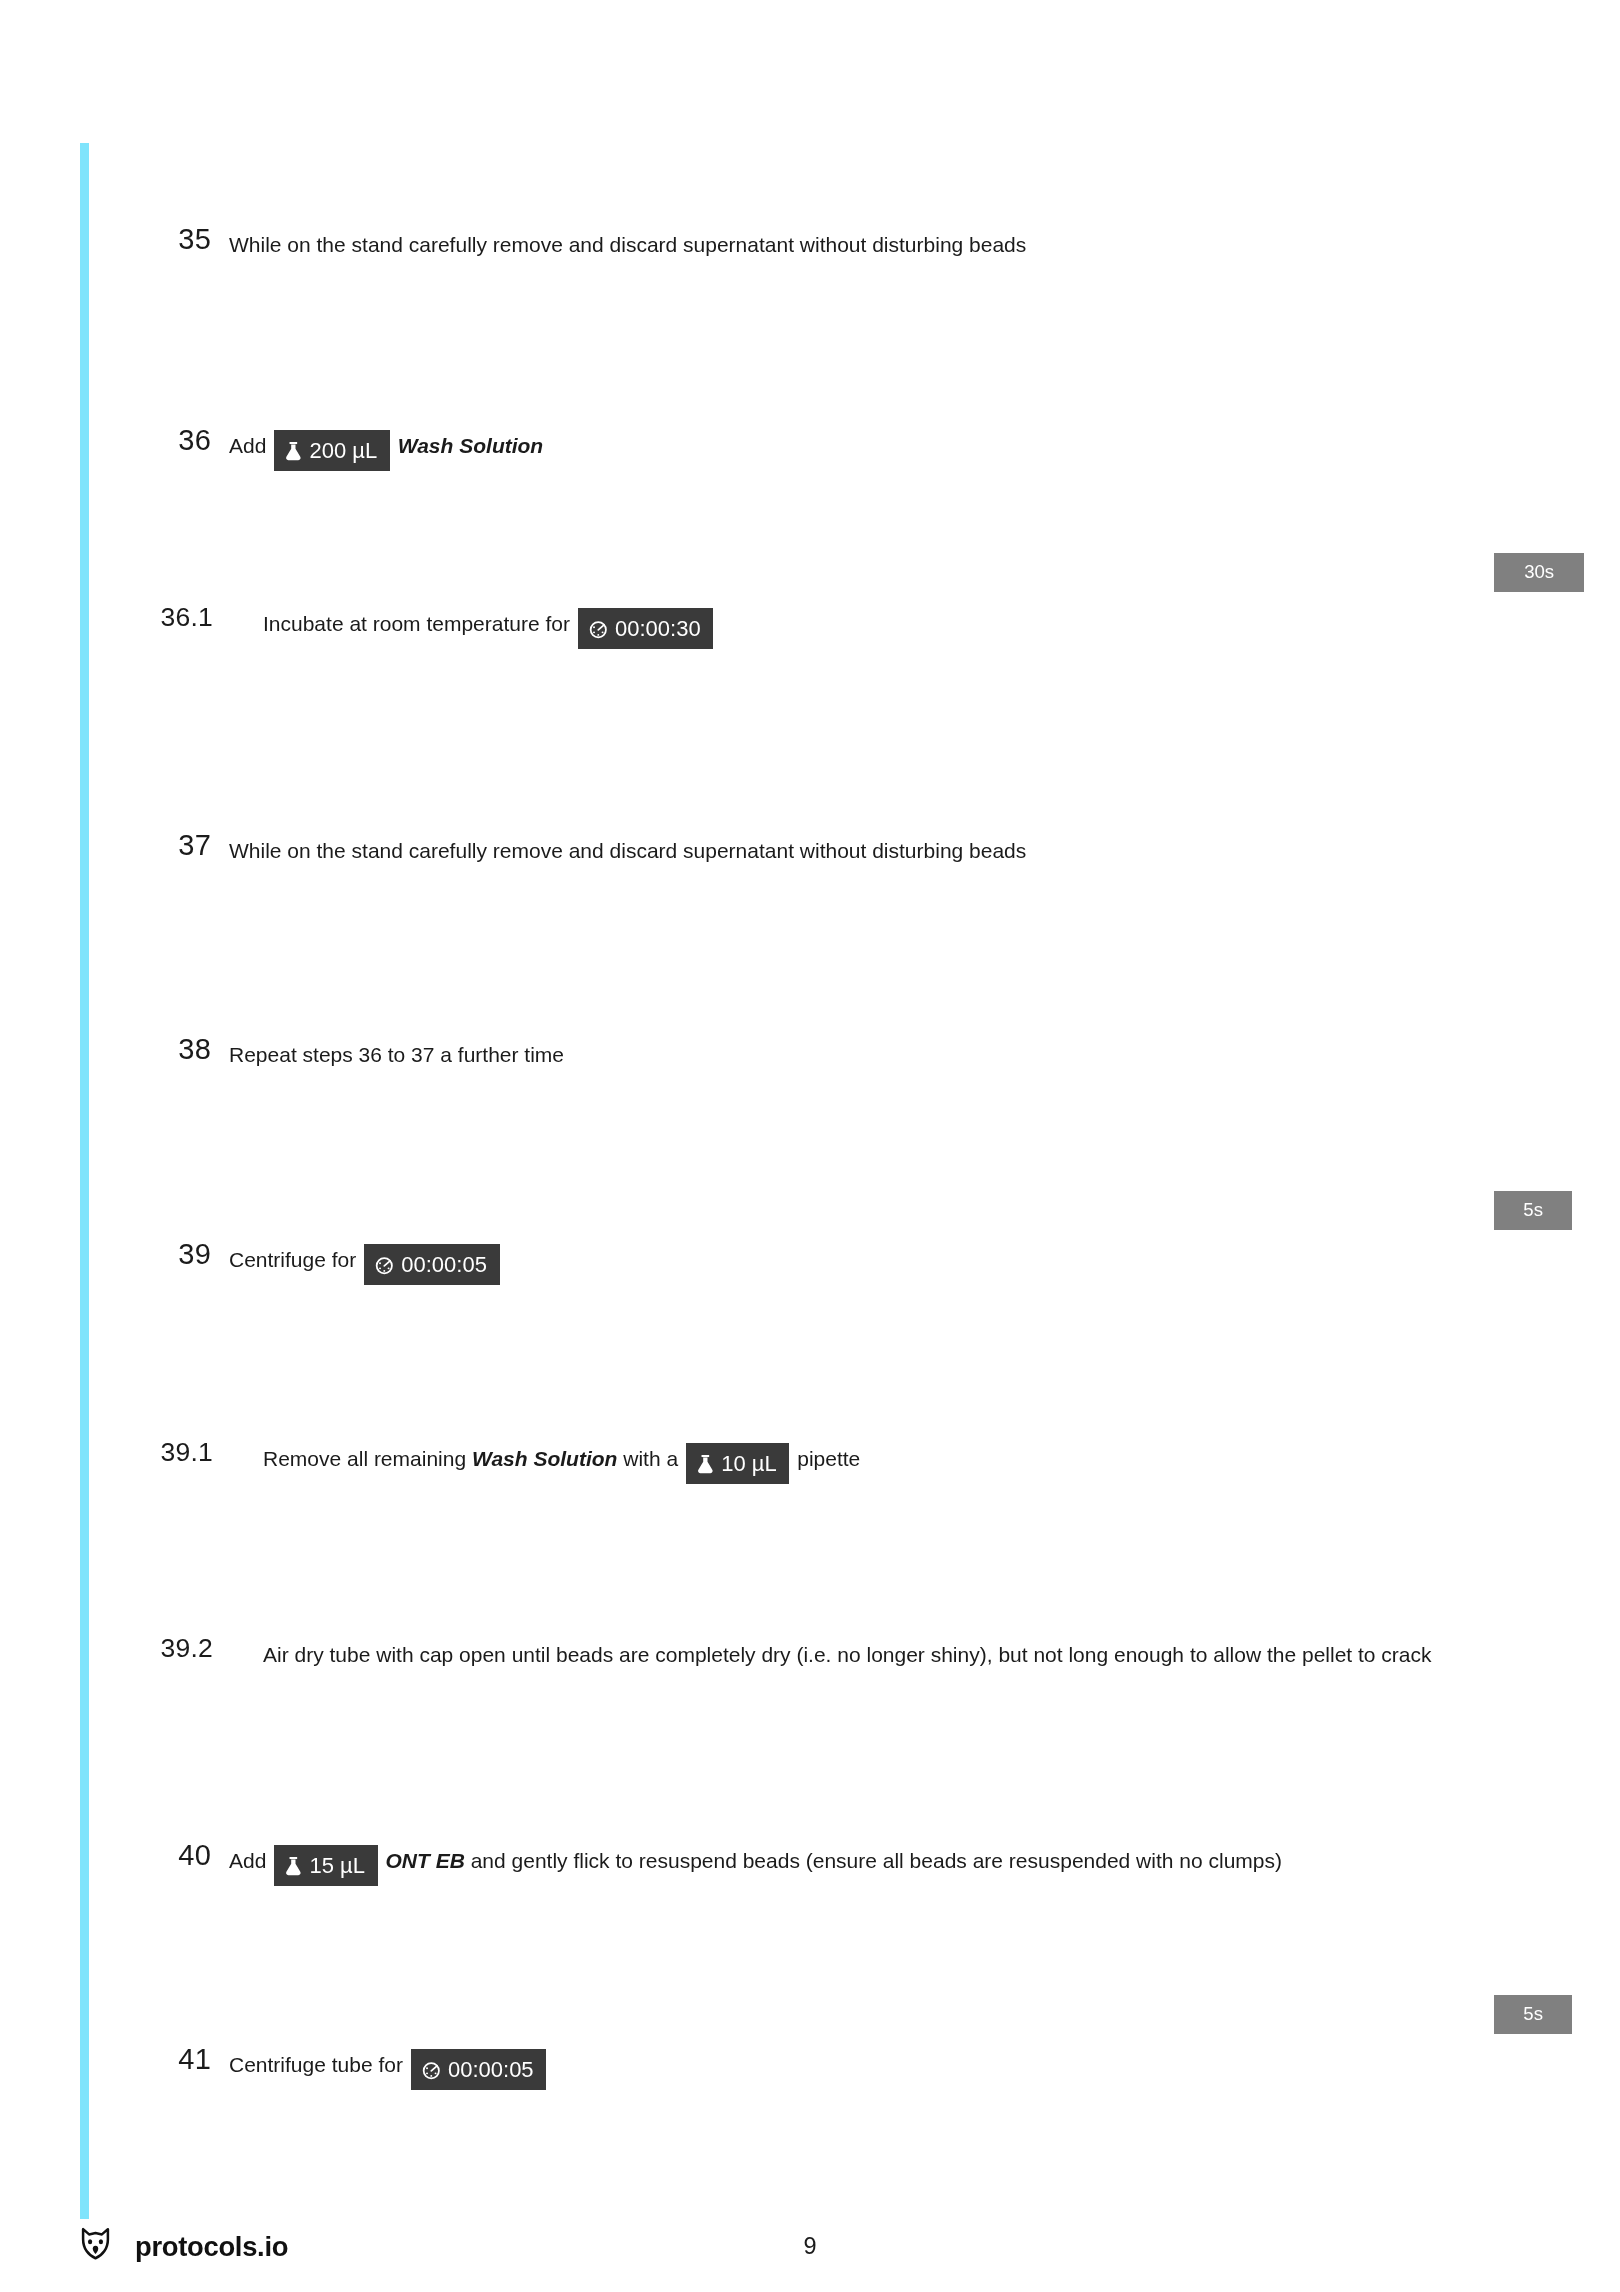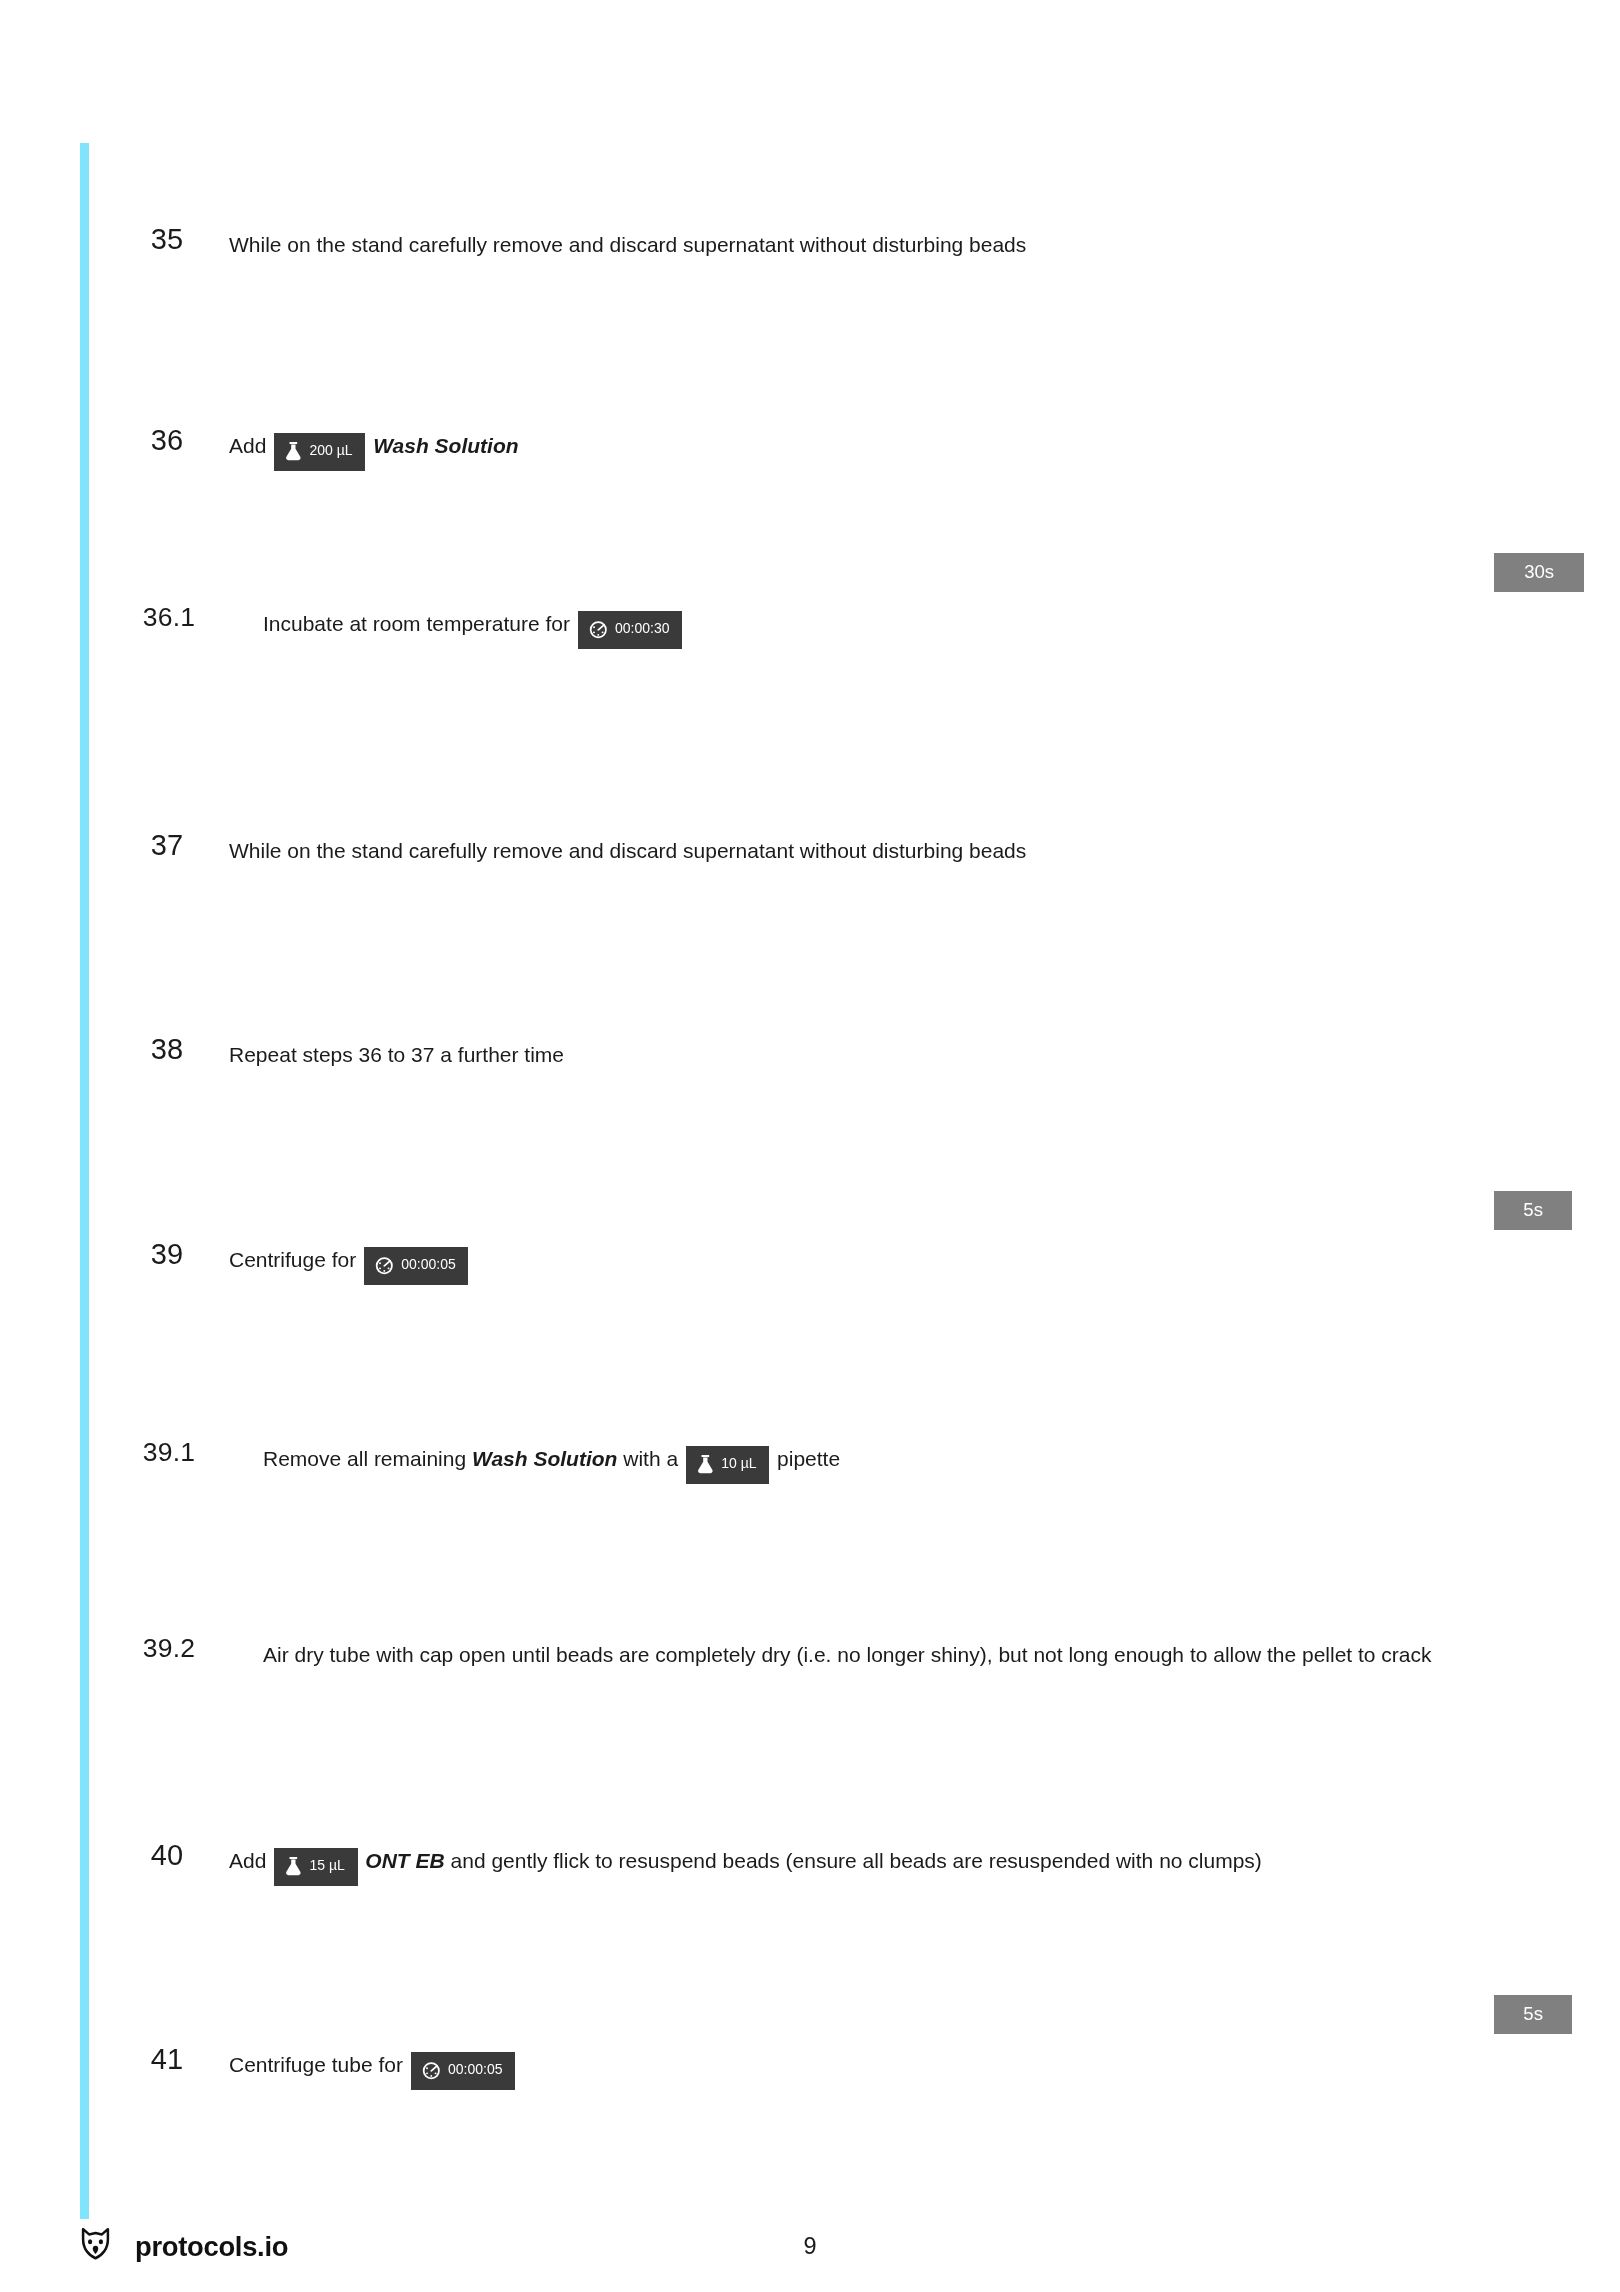--- a/index.html
+++ b/index.html
@@ -38,21 +38,21 @@
   }
   .step {
     position: absolute;
     left: 0;
     width: 1620px;
   }
   .step-num {
     position: absolute;
     left: 123px;
     width: 88px;
-    text-align: center;
+    text-align: right;
     color: #1b1b1b;
     font-size: 29px;
     font-weight: 400;
     letter-spacing: 0.2px;
     line-height: 1;
   }
   .step.sub .step-num {
     left: 125px;
     font-size: 26.5px;
   }
@@ -70,25 +70,25 @@
     width: 1241px;
   }
   .step-body b {
     font-weight: 700;
     font-style: italic;
   }
 
   
   .chip {
     display: inline-flex;
-    align-items: flex-start;
+    align-items: flex-end;
     gap: 7.8px;
     background: #3a3a3a;
     color: #ffffff;
-    font-size: 14px;
+    font-size: 22px;
     line-height: 1;
     padding: 8.8px 12.7px 9.8px 10.8px;
     vertical-align: -7.8px;
     white-space: nowrap;
     margin: 0 2px;
   }
   .chip svg { display: block; }
   .chip .chip-text { position: relative; top: 1px; }
 
   

